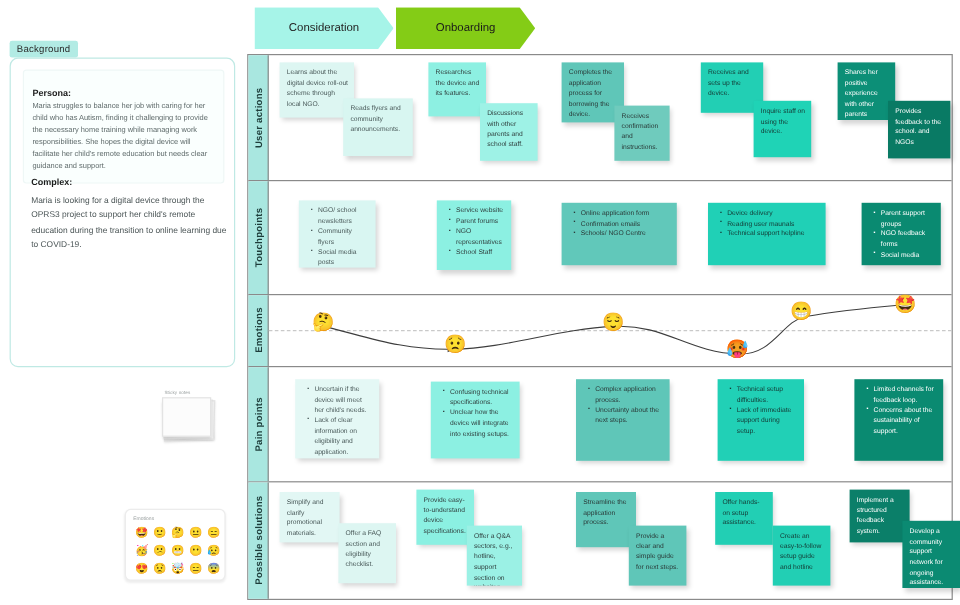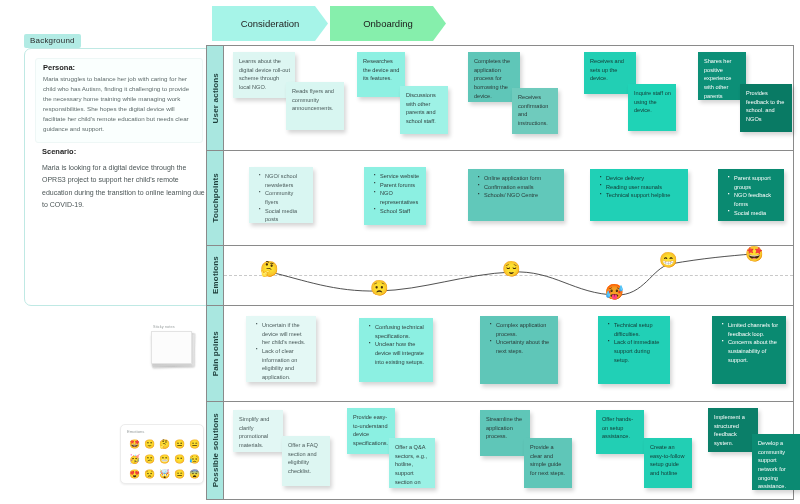--- a/index.html
+++ b/index.html
@@ -7,36 +7,36 @@
   body {
     width:800px; height:504px;
     background:#ffffff;
     font-family:"Liberation Sans", sans-serif;
     color:#333;
     overflow:hidden;
     position:relative;
   }
 
   
-  #left-panel { position:absolute; left:16px; top:0; width:179px; height:504px; }
+  #left-panel { position:absolute; left:0; top:0; width:179px; height:504px; }
 
   .bg-tag {
     position:absolute; left:8px; top:34px;
     background:#b2ebe4; color:#2a2a2a;
     font-size:8px; padding:2px 6px 3px 6px;
     border-radius:2px; letter-spacing:0.2px;
   }
   .bg-card {
     position:absolute; left:8px; top:48px; width:188px; height:258px;
     background:#ffffff; border:1px solid #bfe9e4; border-radius:7px;
   }
   .persona-box {
     position:absolute; left:10px; top:9px; width:168px;
     background:#fafffe; border:1px solid #eef7f6; border-radius:3px;
-    padding:4px 7px 8px 7px;
+    padding:14px 7px 8px 7px;
   }
   .persona-title { font-size:7.5px; font-weight:bold; color:#1c1c1c; margin-bottom:2px; }
   .persona-body { font-size:6.2px; line-height:1.62; color:#5f6b6b; }
   .scenario-title { position:absolute; left:17px; top:98px; font-size:7.5px; font-weight:bold; color:#1c1c1c; }
   .scenario-body { position:absolute; left:17px; top:113px; width:166px; font-size:7px; line-height:1.75; color:#4b5556; }
 
   
   .sticky-widget { position:absolute; left:133px; top:325px; width:52px; height:48px; }
   .sticky-widget .lbl { font-size:3.8px; color:#9aa0a0; position:absolute; left:4px; top:0px; letter-spacing:0.1px; }
   .sw-sheet { position:absolute; background:#fdfdfd; border:1px solid #e3e3e3; }
@@ -100,21 +100,21 @@
 
 <div id="left-panel">
 
   <div class="bg-tag">Background</div>
 
   <div class="bg-card">
     <div class="persona-box">
       <div class="persona-title">Persona:</div>
       <div class="persona-body">Maria struggles to balance her job with caring for her child who has Autism, finding it challenging to provide the necessary home training while managing work responsibilities. She hopes the digital device will facilitate her child's remote education but needs clear guidance and support.</div>
     </div>
-    <div class="scenario-title">Scenario:</div>
+    <div class="scenario-title">Complex:</div>
     <div class="scenario-body">Maria is looking for a digital device through the OPRS3 project to support her child's remote education during the transition to online learning due to COVID-19.</div>
   </div>
 
   <div class="sticky-widget">
     <div class="lbl">Sticky notes</div>
     <div class="sw-sheet sw-s3"></div>
     <div class="sw-sheet sw-s2"></div>
     <div class="sw-sheet sw-s1"></div>
   </div>
 
@@ -137,21 +137,21 @@
         <span>😑</span>
         <span>😨</span>
       </div>
   </div>
 </div>
 
 <div id="stage-header">
     <div class="stage" style="background: rgb(166, 244, 232); color: rgb(34, 34, 34);">
       <span>Consideration</span>
     </div>
-    <div class="stage" style="background: #86efac; color: rgb(26, 26, 26);">
+    <div class="stage" style="background: #84cc16; color: rgb(26, 26, 26);">
       <span>Onboarding</span>
     </div>
   </div>
 
 <div id="grid">
 
   <div class="row" style="height:105px">
     <div class="row-label">
       <span>User actions</span>
     </div>

